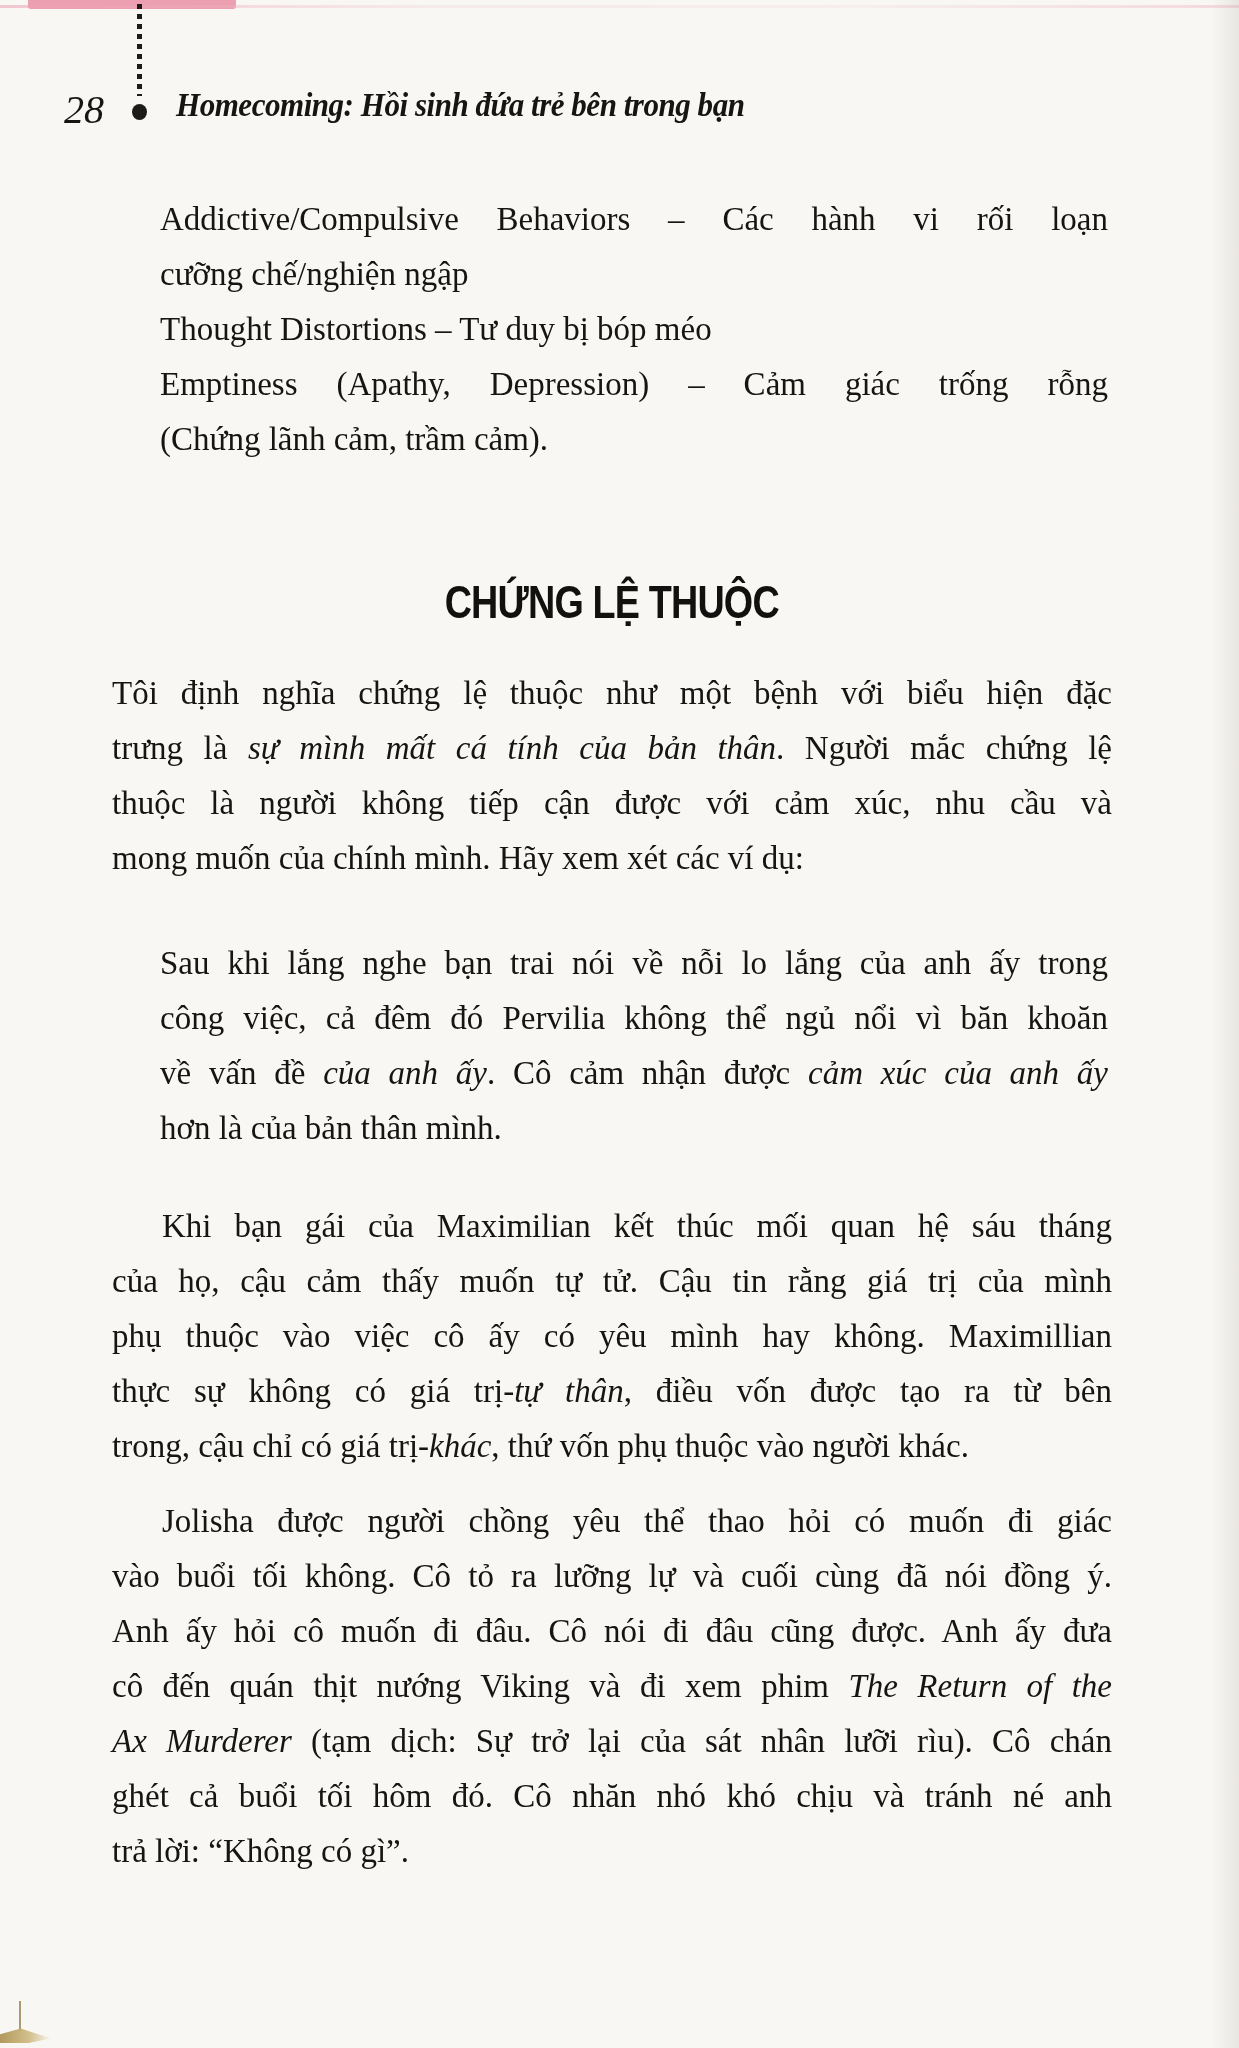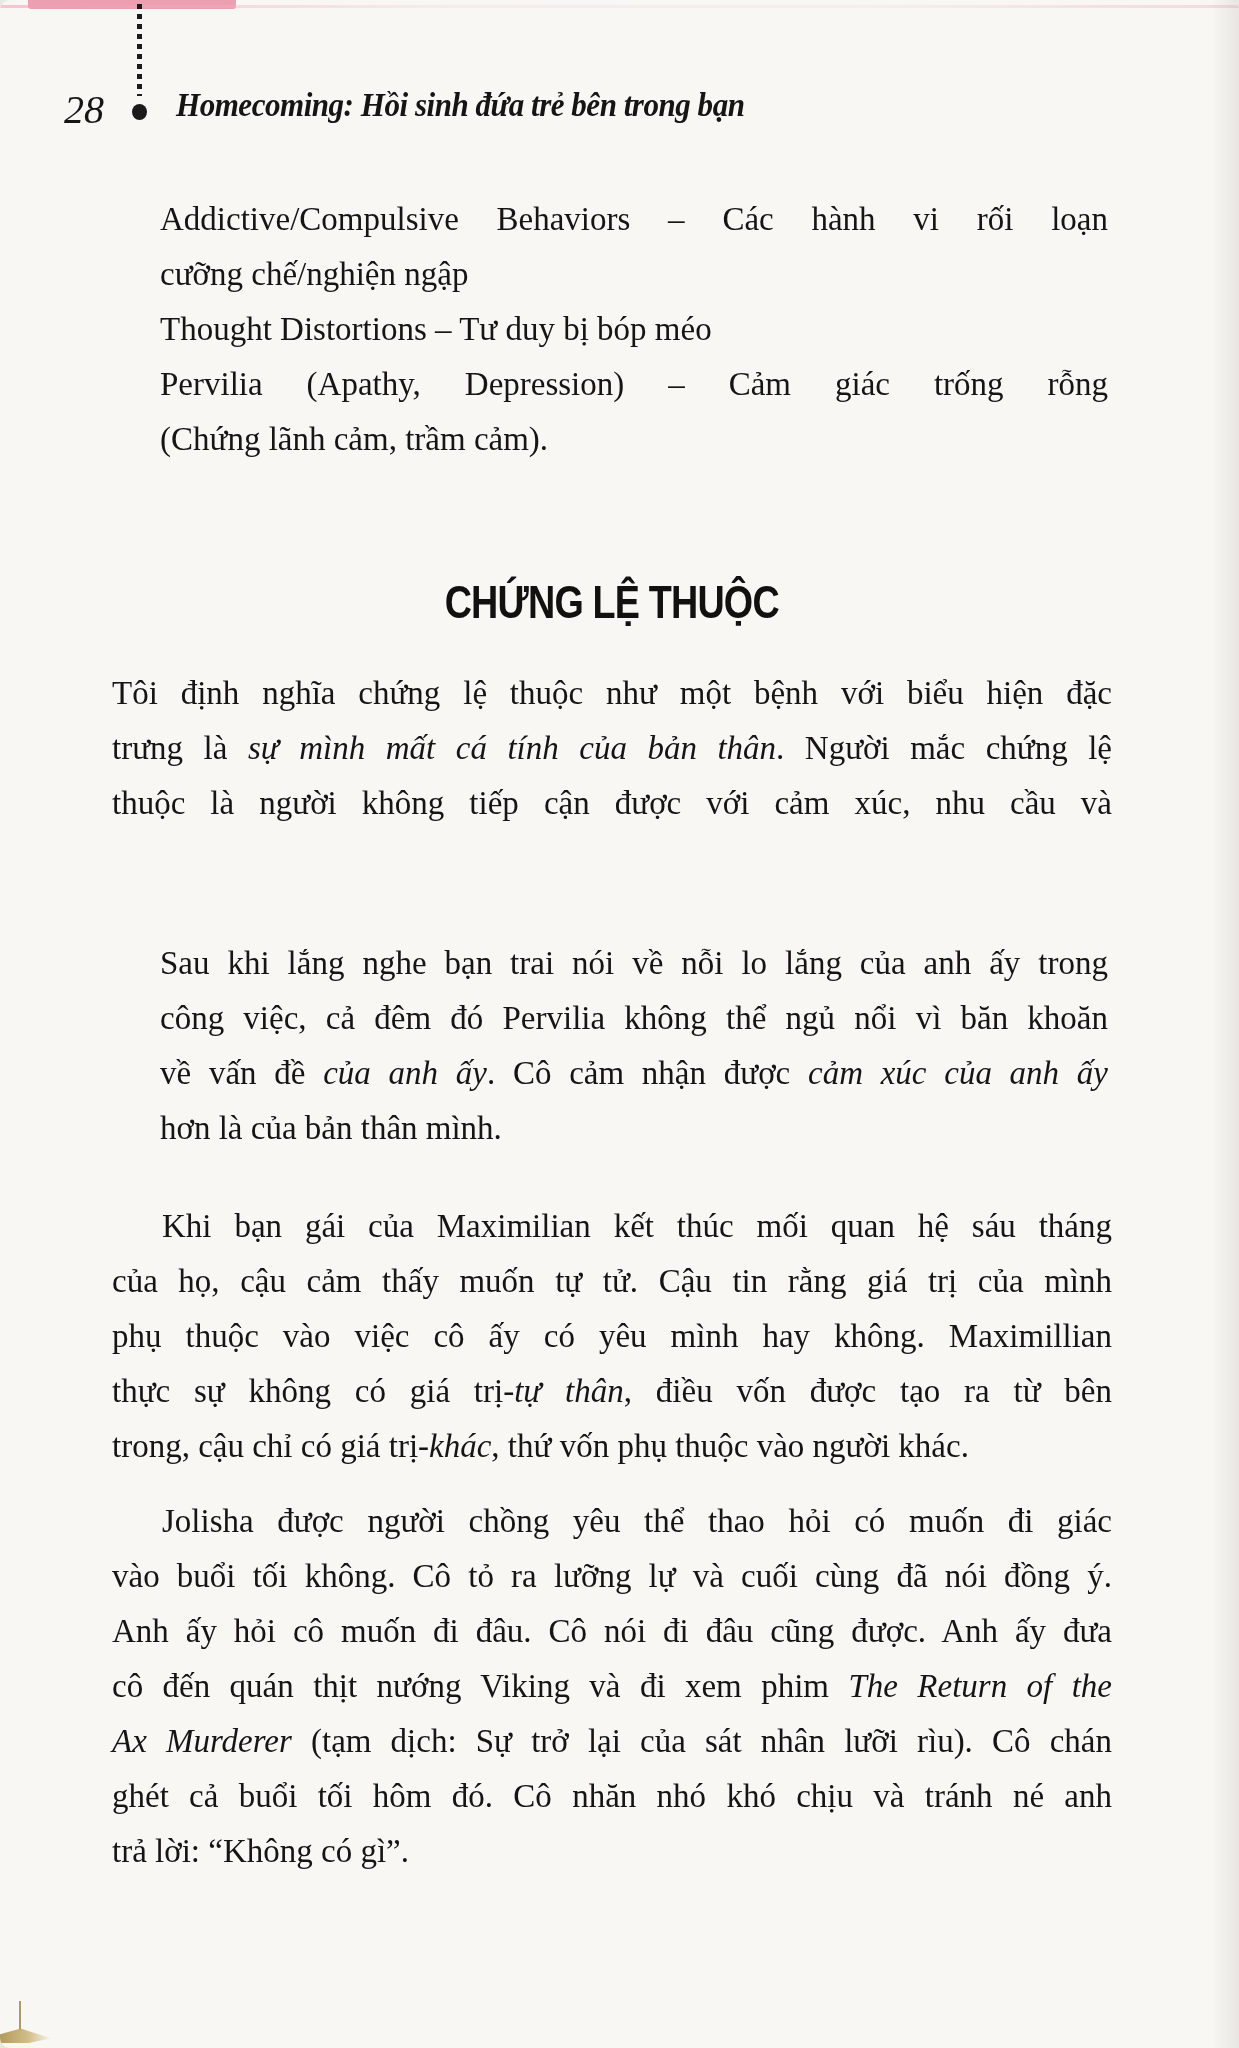--- a/index.html
+++ b/index.html
@@ -3,21 +3,20 @@
 <meta charset="utf-8">
 <style>
   html,body{margin:0;padding:0;background:#e9e7e3;}
   .page{
     position:relative;
     width:1239px;height:2048px;
     background:#f8f7f4;
     overflow:hidden;
     font-family:"Liberation Serif","DejaVu Serif",serif;
     color:#171513;
-    border-radius:10px;
   }
   .edge-shade{
     position:absolute;right:0;top:0;width:28px;height:100%;
     background:linear-gradient(to right, rgba(0,0,0,0), rgba(160,152,140,0.18));
     pointer-events:none;
   }
   .top-bar{
     position:absolute;left:28px;top:0;width:208px;height:9px;
     border-radius:0 0 3px 3px;
   }
@@ -95,32 +94,33 @@
 
   <div class="page-number">28</div>
   <div class="dotted-sep"></div>
   <div class="sep-dot"></div>
   <div class="running-title">Homecoming: Hồi sinh đứa trẻ bên trong bạn</div>
 
   <div class="tblock block-list">
       <div class="tline just"><span>Addictive/Compulsive Behaviors – Các hành vi rối loạn</span></div>
       <div class="tline"><span>cưỡng chế/nghiện ngập</span></div>
       <div class="tline"><span>Thought Distortions – Tư duy bị bóp méo</span></div>
-      <div class="tline just"><span>Pervilia (Apathy, Depression) – Cảm giác trống rỗng</span></div>
+      <div class="tline just"><span>Emptiness (Apathy, Depression) – Cảm giác trống rỗng</span></div>
       <div class="tline"><span>(Chứng lãnh cảm, trầm cảm).</span></div>
     </div>
 
   <div class="tblock block-heading">
     <span class="hd">CHỨNG LỆ THUỘC</span>
   </div>
 
   <div class="tblock block-p1">
       <div class="tline just"><span>Tôi định nghĩa chứng lệ thuộc như một bệnh với biểu hiện đặc</span></div>
       <div class="tline just"><span>trưng là </span><span class="it">sự mình mất cá tính của bản thân</span><span>. Người mắc chứng lệ</span></div>
       <div class="tline just"><span>thuộc là người không tiếp cận được với cảm xúc, nhu cầu và</span></div>
+      <div class="tline"><span>mong muốn của chính mình. Hãy xem xét các ví dụ:</span></div>
     </div>
 
   <div class="tblock block-quote">
       <div class="tline just"><span>Sau khi lắng nghe bạn trai nói về nỗi lo lắng của anh ấy trong</span></div>
       <div class="tline just"><span>công việc, cả đêm đó Pervilia không thể ngủ nổi vì băn khoăn</span></div>
       <div class="tline just"><span>về vấn đề </span><span class="it">của anh ấy</span><span>. Cô cảm nhận được </span><span class="it">cảm xúc của anh ấy</span></div>
       <div class="tline"><span>hơn là của bản thân mình.</span></div>
     </div>
 
   <div class="tblock block-p2">

